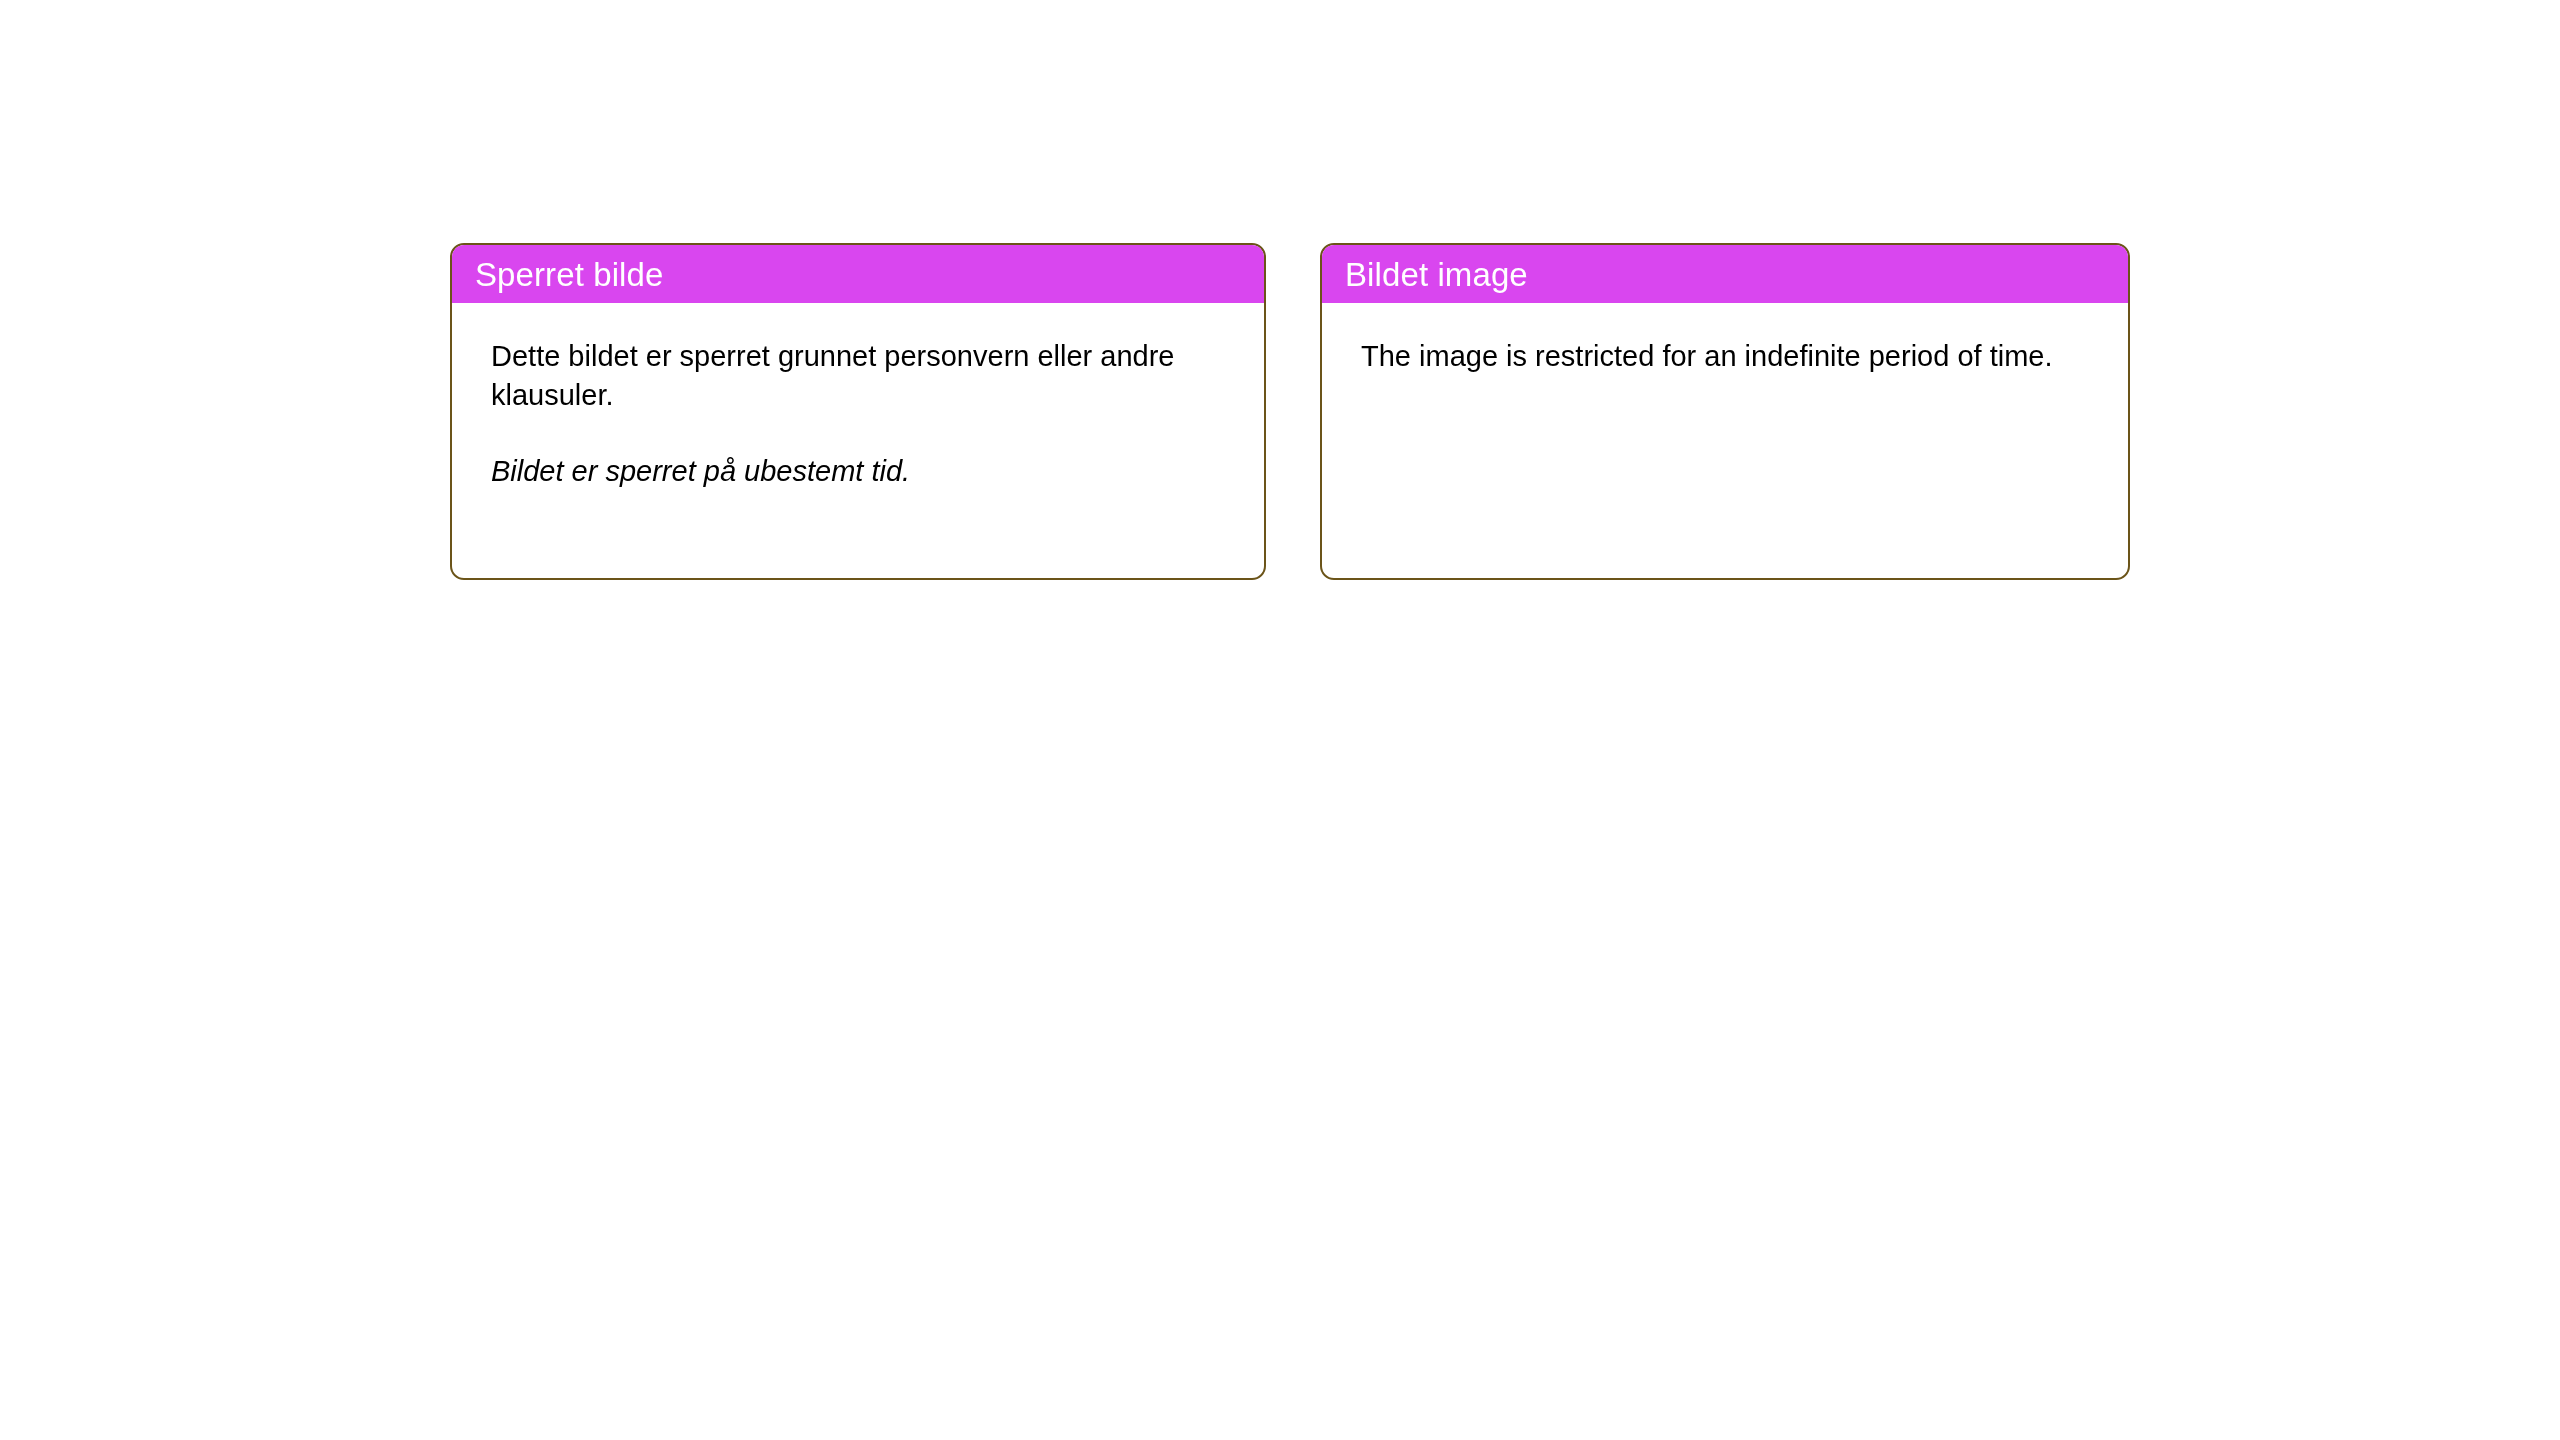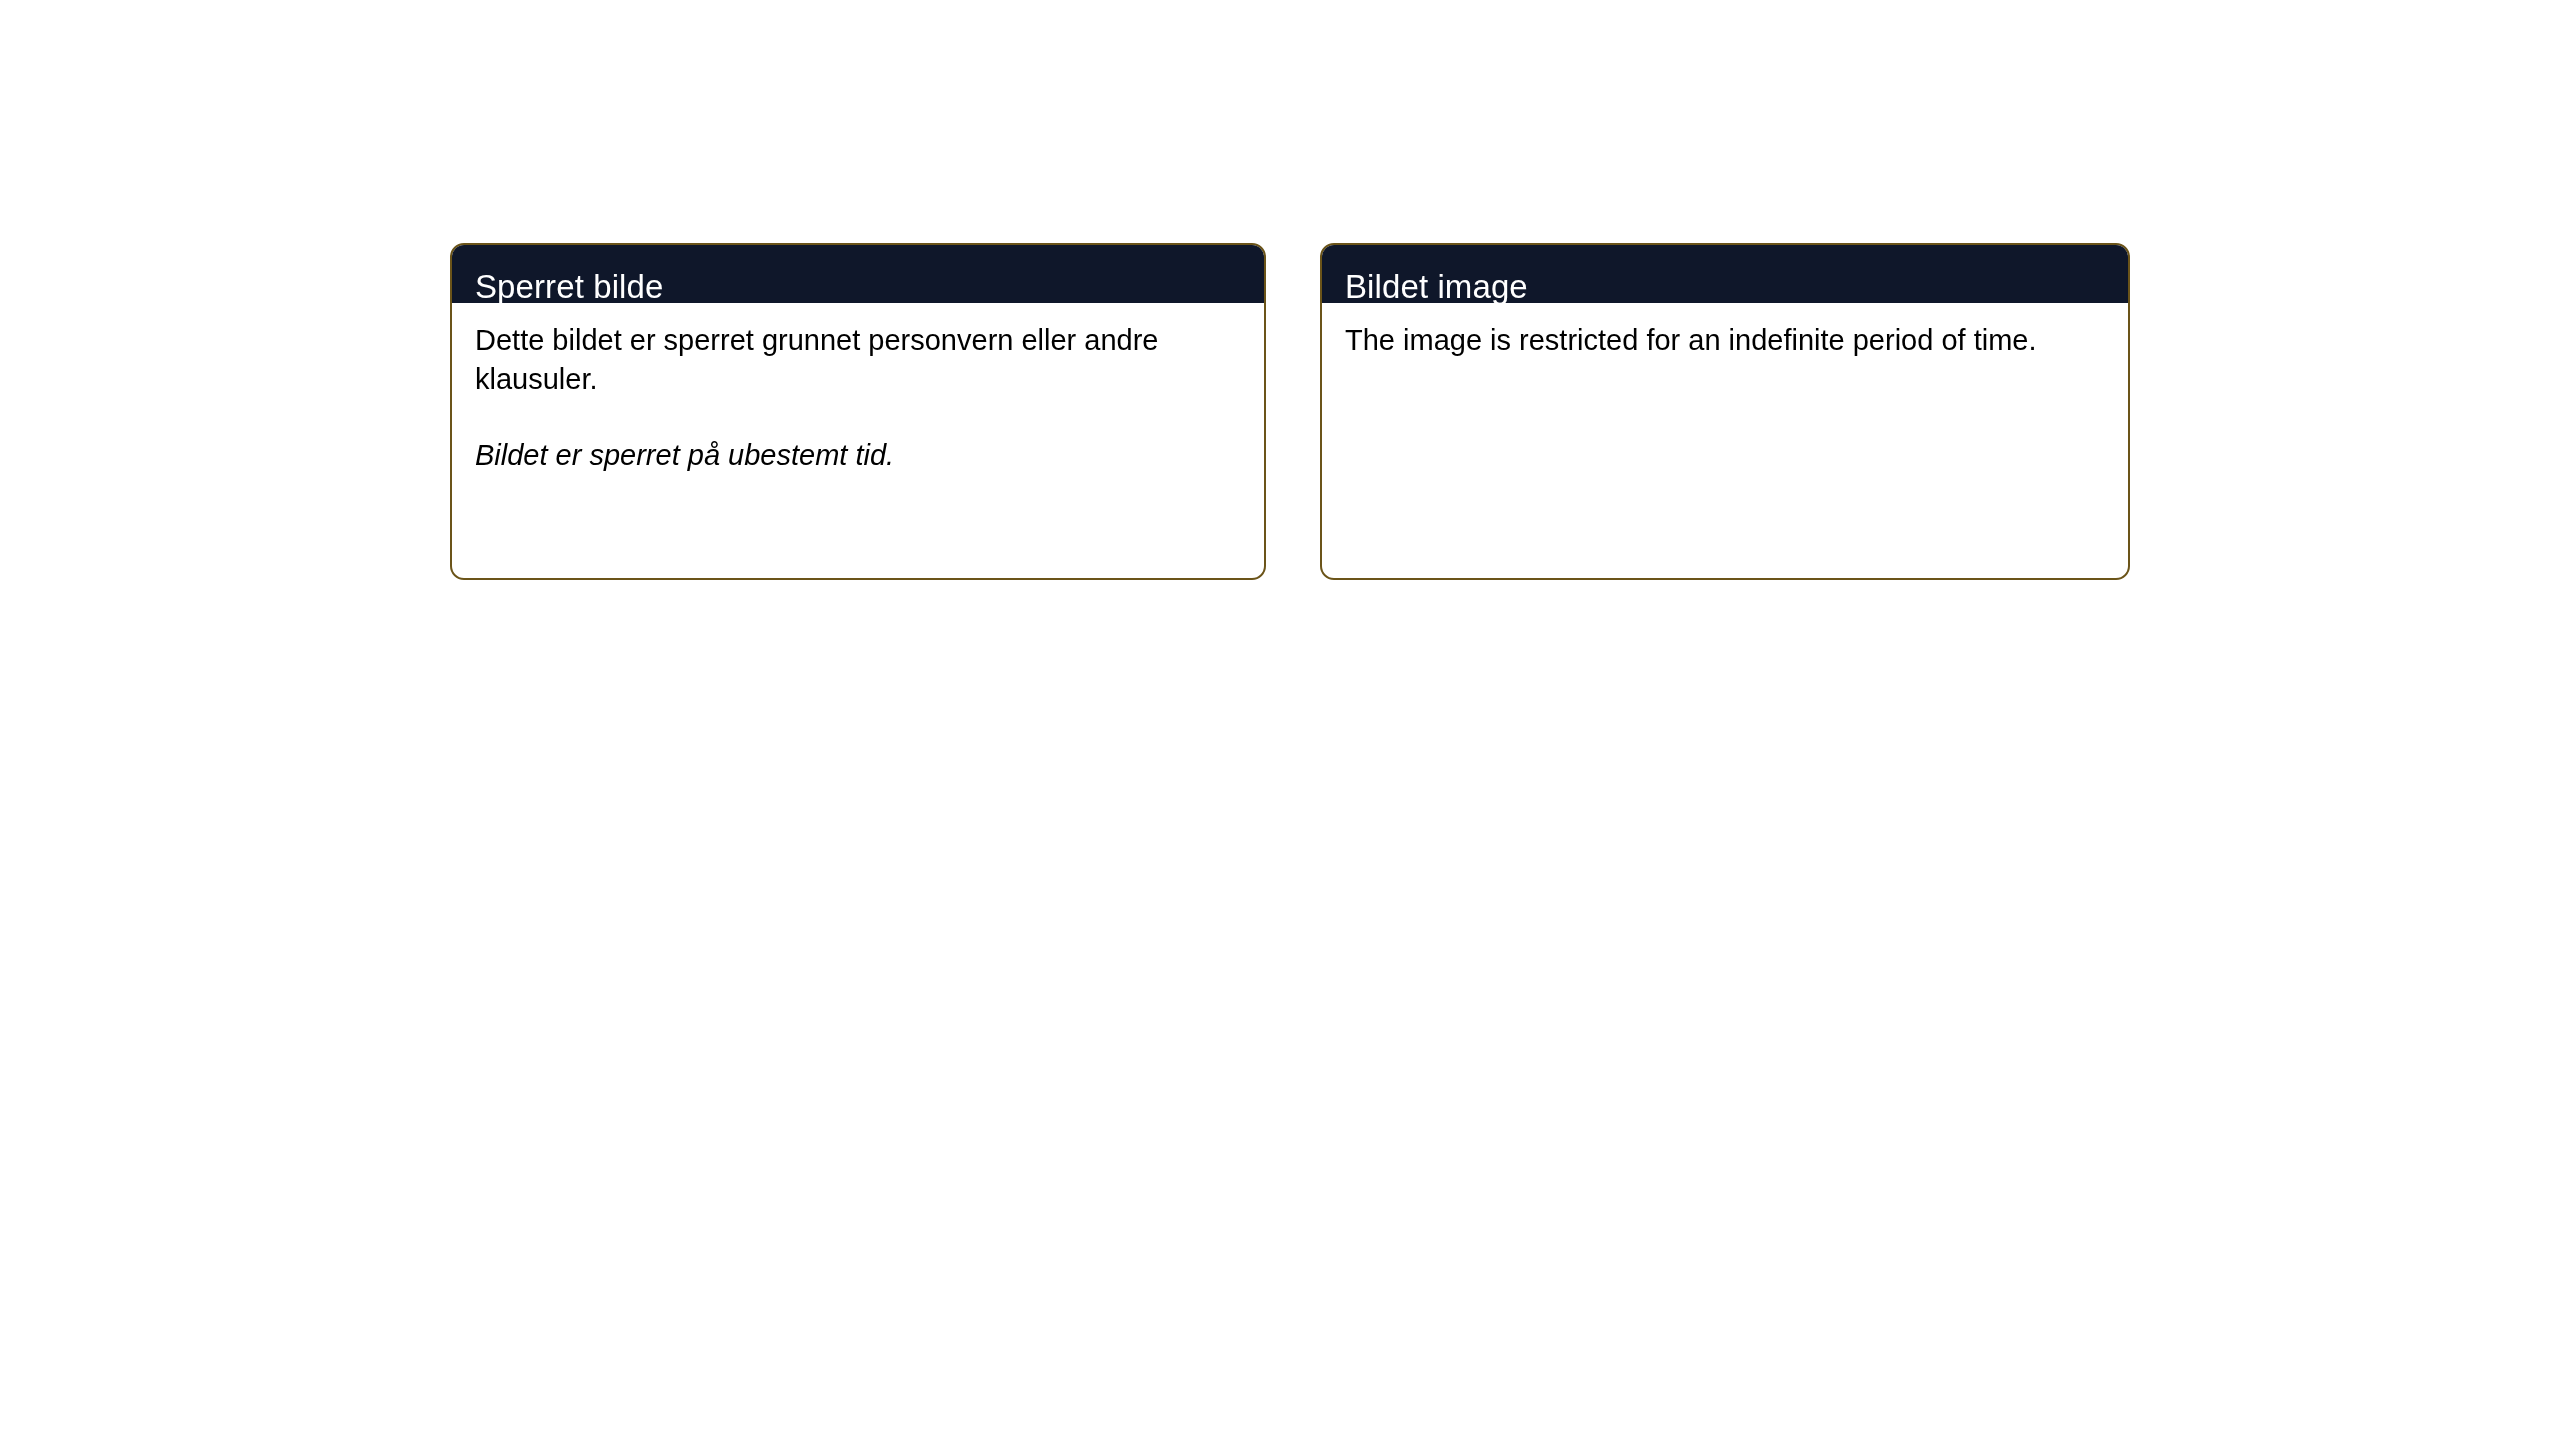--- a/index.html
+++ b/index.html
@@ -34,43 +34,43 @@
   }
   .notice-card.english {
     left: 1320px;
     top: 243px;
     width: 810px;
     height: 337px;
   }
   .card-header {
     box-sizing: border-box;
     height: 58px;
-    background: #0f172a;
+    background: #d946ef;
     display: flex;
-    align-items: flex-end;
+    align-items: center;
     padding: 0 0 0 23px;
   }
   .card-title {
     color: #ffffff;
     font-size: 33px;
     line-height: 1;
     font-weight: 400;
     letter-spacing: 0.1px;
     white-space: nowrap;
   }
   .card-body {
     box-sizing: border-box;
     padding: 18px 24px 0 23px;
     background: #ffffff;
   }
   .card-paragraph {
     color: #000000;
     font-size: 29px;
     line-height: 1.33;
-    margin: 0;
+    margin: 16px;
     font-weight: 400;
   }
   .card-paragraph + .card-paragraph {
     margin-top: 38px;
     font-style: italic;
   }
 </style>
 </head>
 <body>
 

